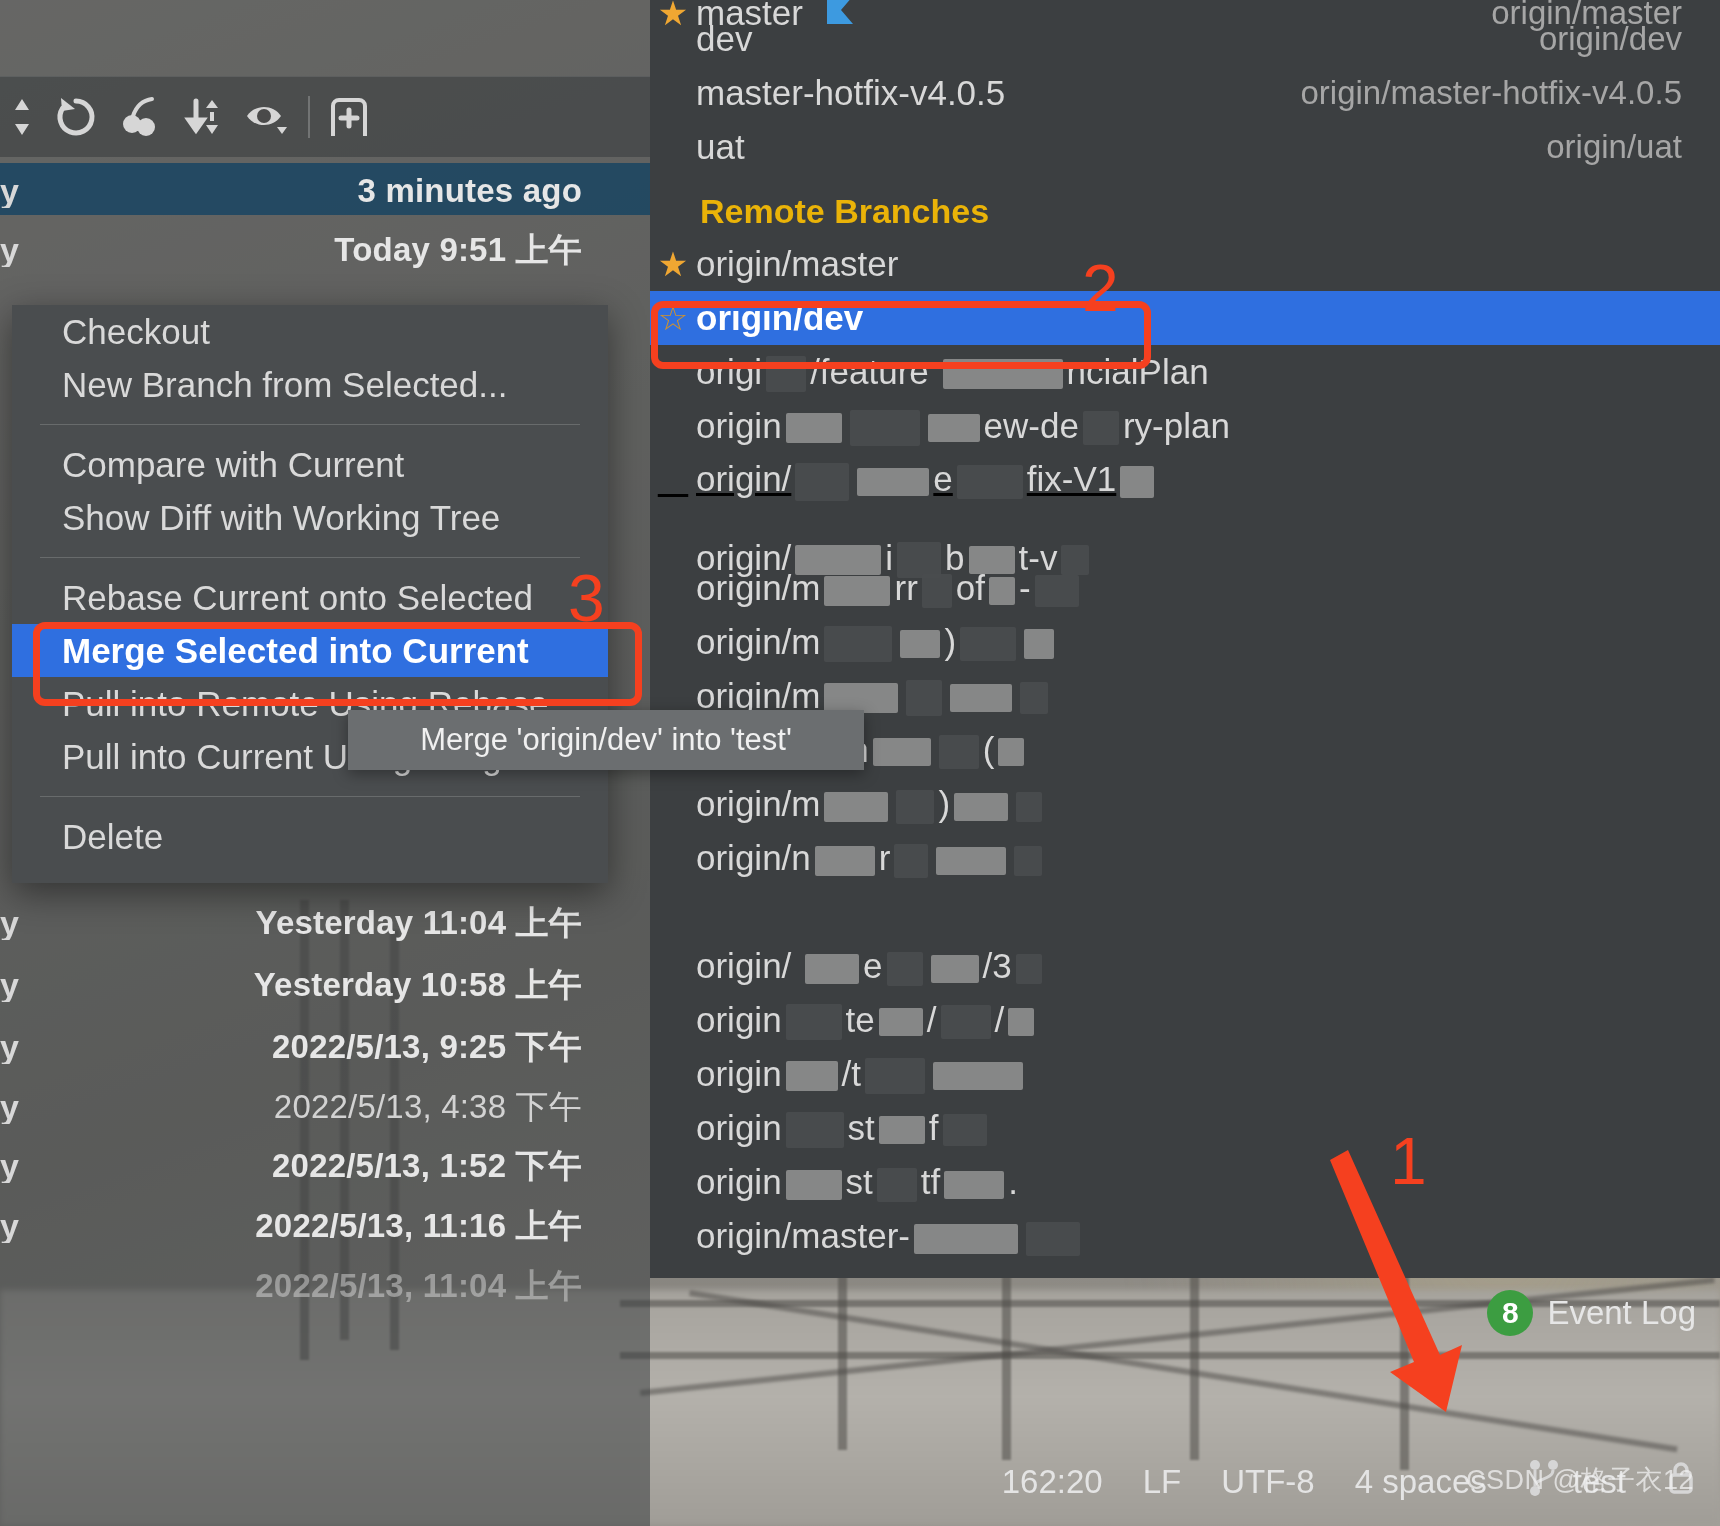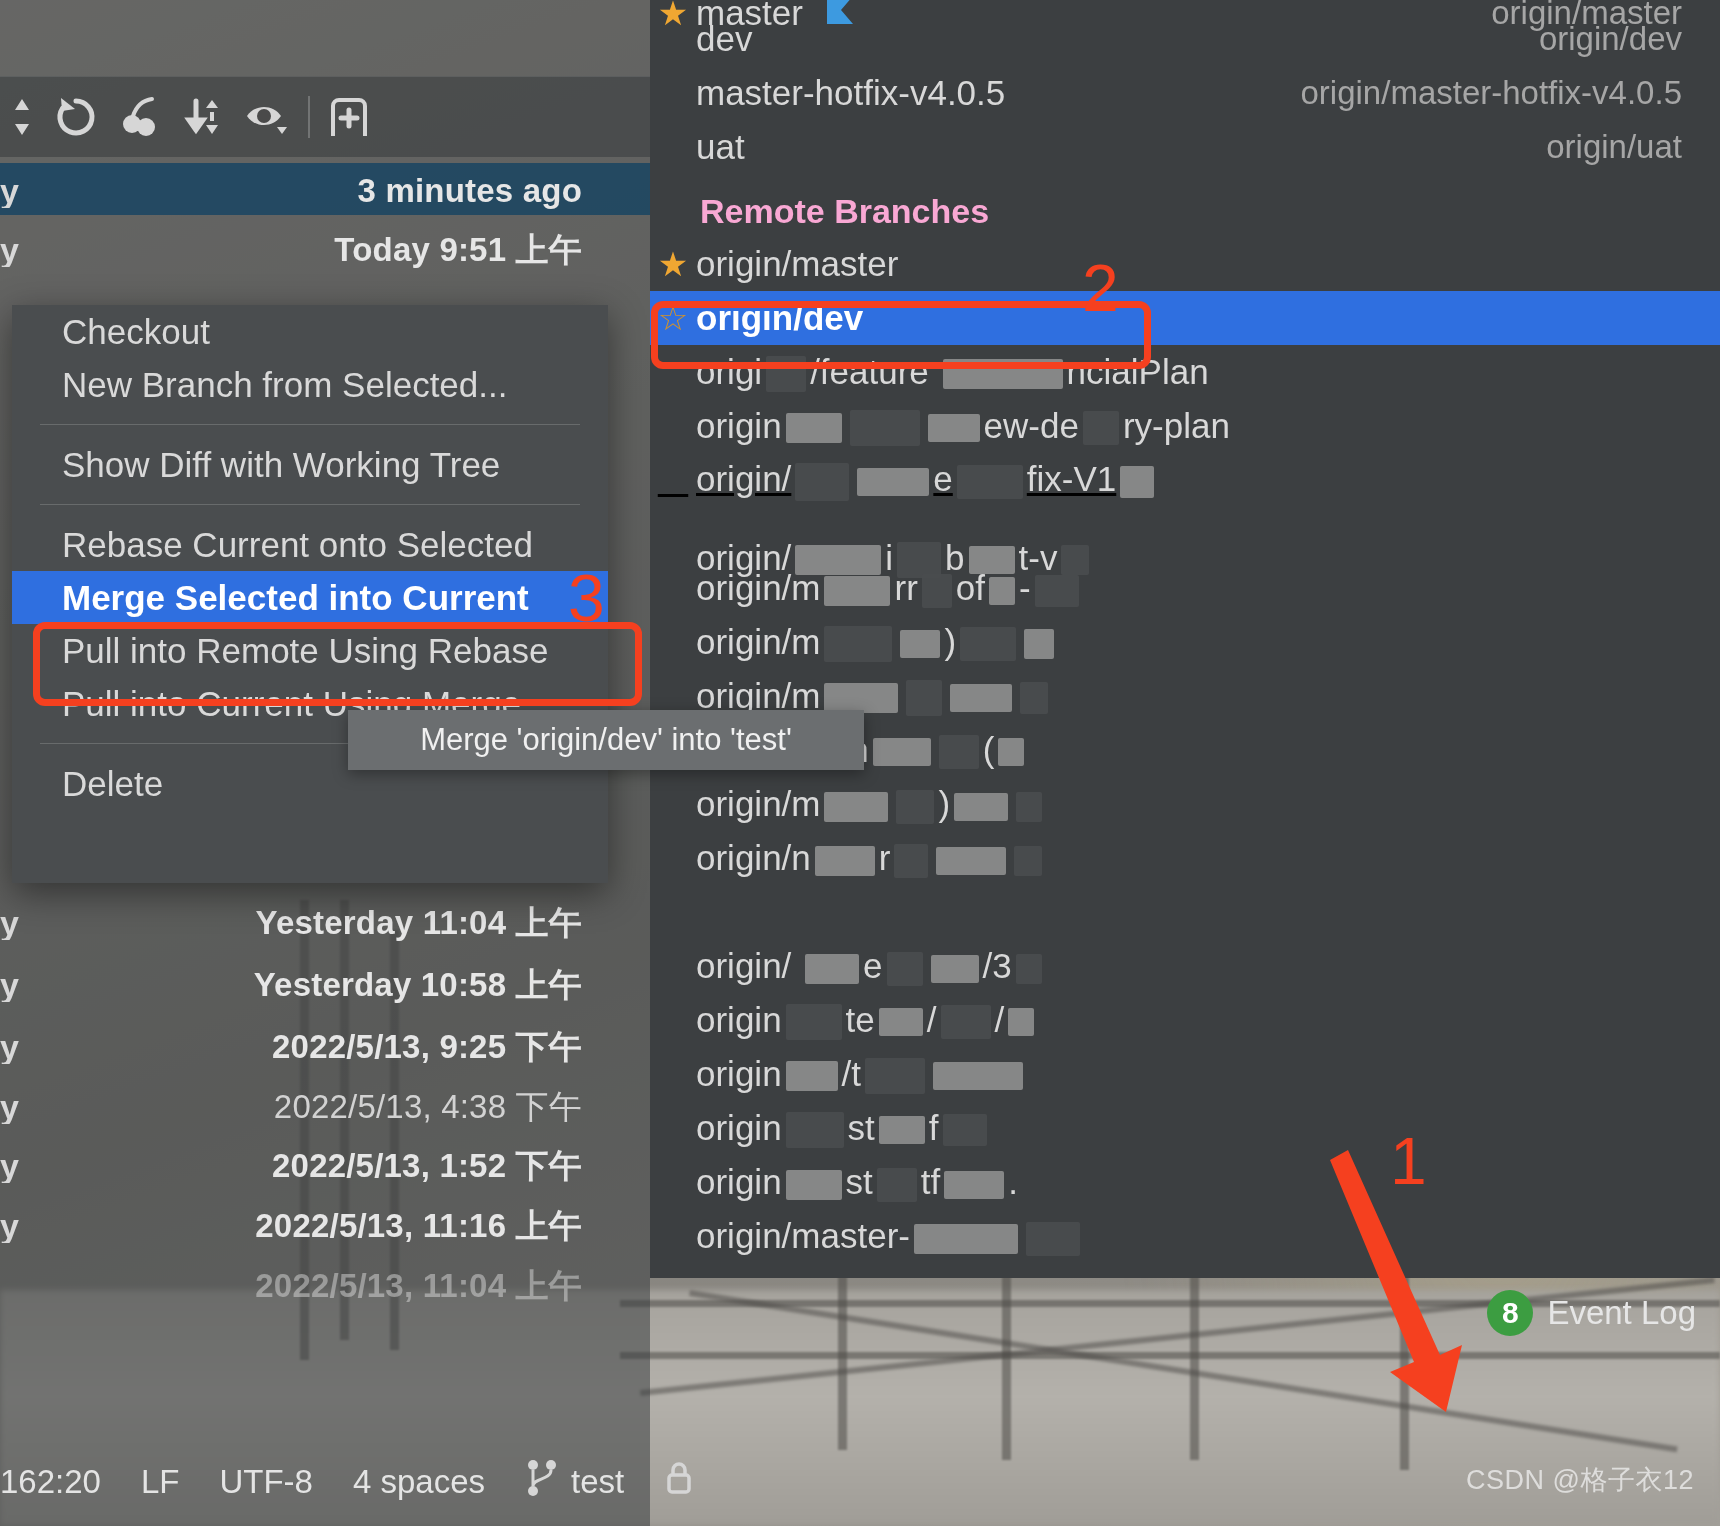--- a/index.html
+++ b/index.html
@@ -80,21 +80,21 @@
   .star.on{color:#f0a732;}
   .star.off{color:#d1922e;}
   .star.none{color:transparent;}
   .bname{color:#d8d8d8;font-size:35px;white-space:nowrap;}
   .btrack{
     position:absolute;right:38px;color:#a6a6a6;font-size:33px;white-space:nowrap;
   }
   .bl.selected{background:#2f6fe0;}
   .bl.selected .bname{color:#ffffff;font-weight:600;}
   .section-hdr{
-    position:absolute;left:50px;color:#f9a8d4;font-size:34px;font-weight:700;
+    position:absolute;left:50px;color:#eab308;font-size:34px;font-weight:700;
   }
   .redacted{
     display:inline-block;vertical-align:middle;background:#6c6c6c;
     border-radius:2px;opacity:.92;margin:0 4px;
   }
   .redacted.dk{background:#4a4c4e;}
   .redacted.lt{background:#8d8d8d;}
 
   
   #ctx-menu{
@@ -120,21 +120,21 @@
   .anno-box{position:absolute;border:7px solid #f5401f;border-radius:12px;pointer-events:none;}
   .anno-num{
     position:absolute;color:#f5401f;font-size:66px;font-weight:400;
     font-family:"Liberation Sans",sans-serif;line-height:1;pointer-events:none;
   }
   #anno-arrow{position:absolute;left:1330px;top:1140px;width:190px;height:280px;pointer-events:none;}
 
   
   #status-bar{
     position:absolute;left:0;right:0;top:1438px;height:88px;
-    display:flex;align-items:center;
+    display:flex;align-items:center;justify-content:flex-end;
     padding-right:24px;gap:40px;color:#e4e4e4;font-size:33px;white-space:nowrap;
   }
   #event-log{
     position:absolute;right:24px;top:1290px;display:flex;align-items:center;gap:14px;
     color:#e6e6e6;font-size:33px;white-space:nowrap;
   }
   .badge{
     width:46px;height:46px;border-radius:50%;background:#3c9d41;color:#fff;
     display:flex;align-items:center;justify-content:center;font-size:30px;font-weight:700;
   }
@@ -358,20 +358,21 @@
   <div class="bl" style="top:1223px;">
     <div class="star none">★</div>
     <div class="bname">origin/master-<span class="redacted lt" style="width:104px;height:30px;"></span><span class="redacted dk" style="width:54px;height:34px;"></span></div>
   </div>
 </div>
 
 <div id="ctx-menu">
   <div class="mi">Checkout</div>
   <div class="mi">New Branch from Selected...</div>
   <div class="msep"></div>
+  <div class="mi">Compare with Current</div>
   <div class="mi">Show Diff with Working Tree</div>
   <div class="msep"></div>
   <div class="mi">Rebase Current onto Selected</div>
   <div class="mi hl">Merge Selected into Current</div>
   <div class="mi">Pull into Remote Using Rebase</div>
   <div class="mi">Pull into Current Using Merge</div>
   <div class="msep"></div>
   <div class="mi">Delete</div>
 </div>
 

